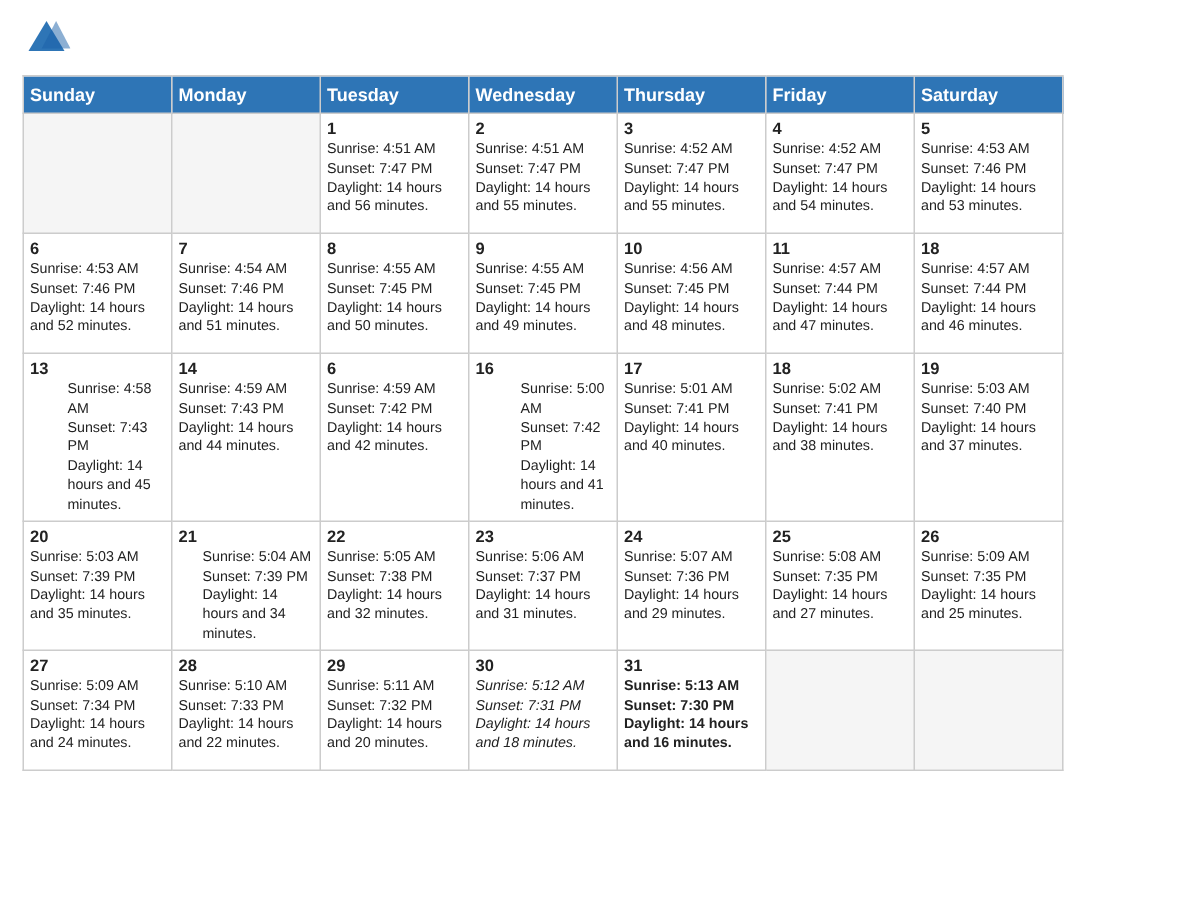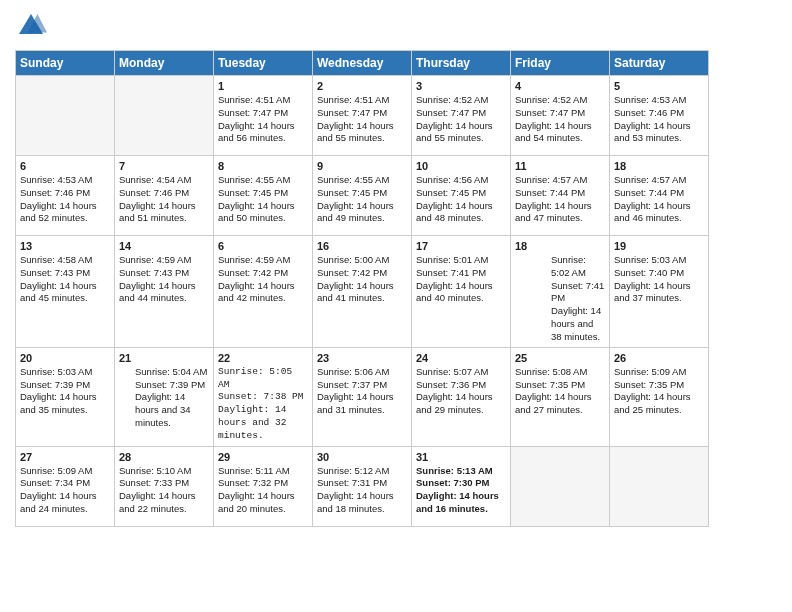--- a/index.html
+++ b/index.html
@@ -203,51 +203,51 @@
           <td>
             <span class="day-number">18</span>
             <div class="day-info" style="white-space: pre-line;">Sunrise: 4:57 AM
 Sunset: 7:44 PM
 Daylight: 14 hours and 46 minutes.</div>
           </td>
         </tr>
         <tr>
           <td>
             <span class="day-number">13</span>
-            <div class="day-info" style="white-space: pre-line;">Sunrise: 4:58 AM
+            <div class="day-info" style="white-space: pre-line; margin-left: 25px;">Sunrise: 4:58 AM
 Sunset: 7:43 PM
 Daylight: 14 hours and 45 minutes.</div>
           </td>
           <td>
             <span class="day-number">14</span>
             <div class="day-info" style="white-space: pre-line;">Sunrise: 4:59 AM
 Sunset: 7:43 PM
 Daylight: 14 hours and 44 minutes.</div>
           </td>
           <td>
             <span class="day-number">6</span>
             <div class="day-info" style="white-space: pre-line;">Sunrise: 4:59 AM
 Sunset: 7:42 PM
 Daylight: 14 hours and 42 minutes.</div>
           </td>
           <td>
             <span class="day-number">16</span>
-            <div class="day-info" style="white-space: pre-line;">Sunrise: 5:00 AM
+            <div class="day-info" style="white-space: pre-line; margin-left: 30px;">Sunrise: 5:00 AM
 Sunset: 7:42 PM
 Daylight: 14 hours and 41 minutes.</div>
           </td>
           <td>
             <span class="day-number">17</span>
             <div class="day-info" style="white-space: pre-line;">Sunrise: 5:01 AM
 Sunset: 7:41 PM
 Daylight: 14 hours and 40 minutes.</div>
           </td>
           <td>
             <span class="day-number">18</span>
-            <div class="day-info" style="white-space: pre-line; margin-left: 36px;">Sunrise: 5:02 AM
+            <div class="day-info" style="white-space: pre-line;">Sunrise: 5:02 AM
 Sunset: 7:41 PM
 Daylight: 14 hours and 38 minutes.</div>
           </td>
           <td>
             <span class="day-number">19</span>
             <div class="day-info" style="white-space: pre-line;">Sunrise: 5:03 AM
 Sunset: 7:40 PM
 Daylight: 14 hours and 37 minutes.</div>
           </td>
         </tr>
@@ -259,21 +259,21 @@
 Daylight: 14 hours and 35 minutes.</div>
           </td>
           <td>
             <span class="day-number">21</span>
             <div class="day-info" style="white-space: pre-line; margin-left: 16px;">Sunrise: 5:04 AM
 Sunset: 7:39 PM
 Daylight: 14 hours and 34 minutes.</div>
           </td>
           <td>
             <span class="day-number">22</span>
-            <div class="day-info" style="white-space: pre-line; font-family: Liberation Mono, monospace;">Sunrise: 5:05 AM
+            <div class="day-info" style="white-space: pre-line;">Sunrise: 5:05 AM
 Sunset: 7:38 PM
 Daylight: 14 hours and 32 minutes.</div>
           </td>
           <td>
             <span class="day-number">23</span>
             <div class="day-info" style="white-space: pre-line;">Sunrise: 5:06 AM
 Sunset: 7:37 PM
 Daylight: 14 hours and 31 minutes.</div>
           </td>
           <td>
@@ -309,21 +309,21 @@
 Daylight: 14 hours and 22 minutes.</div>
           </td>
           <td>
             <span class="day-number">29</span>
             <div class="day-info" style="white-space: pre-line;">Sunrise: 5:11 AM
 Sunset: 7:32 PM
 Daylight: 14 hours and 20 minutes.</div>
           </td>
           <td>
             <span class="day-number">30</span>
-            <div class="day-info" style="white-space: pre-line;">Sunrise: 5:12 AM
+            <div class="day-info" style="white-space: pre-line; font-style: italic;">Sunrise: 5:12 AM
 Sunset: 7:31 PM
 Daylight: 14 hours and 18 minutes.</div>
           </td>
           <td>
             <span class="day-number">31</span>
             <div class="day-info" style="white-space: pre-line; font-weight: bold;">Sunrise: 5:13 AM
 Sunset: 7:30 PM
 Daylight: 14 hours and 16 minutes.</div>
           </td>
           <td class="empty"></td>

